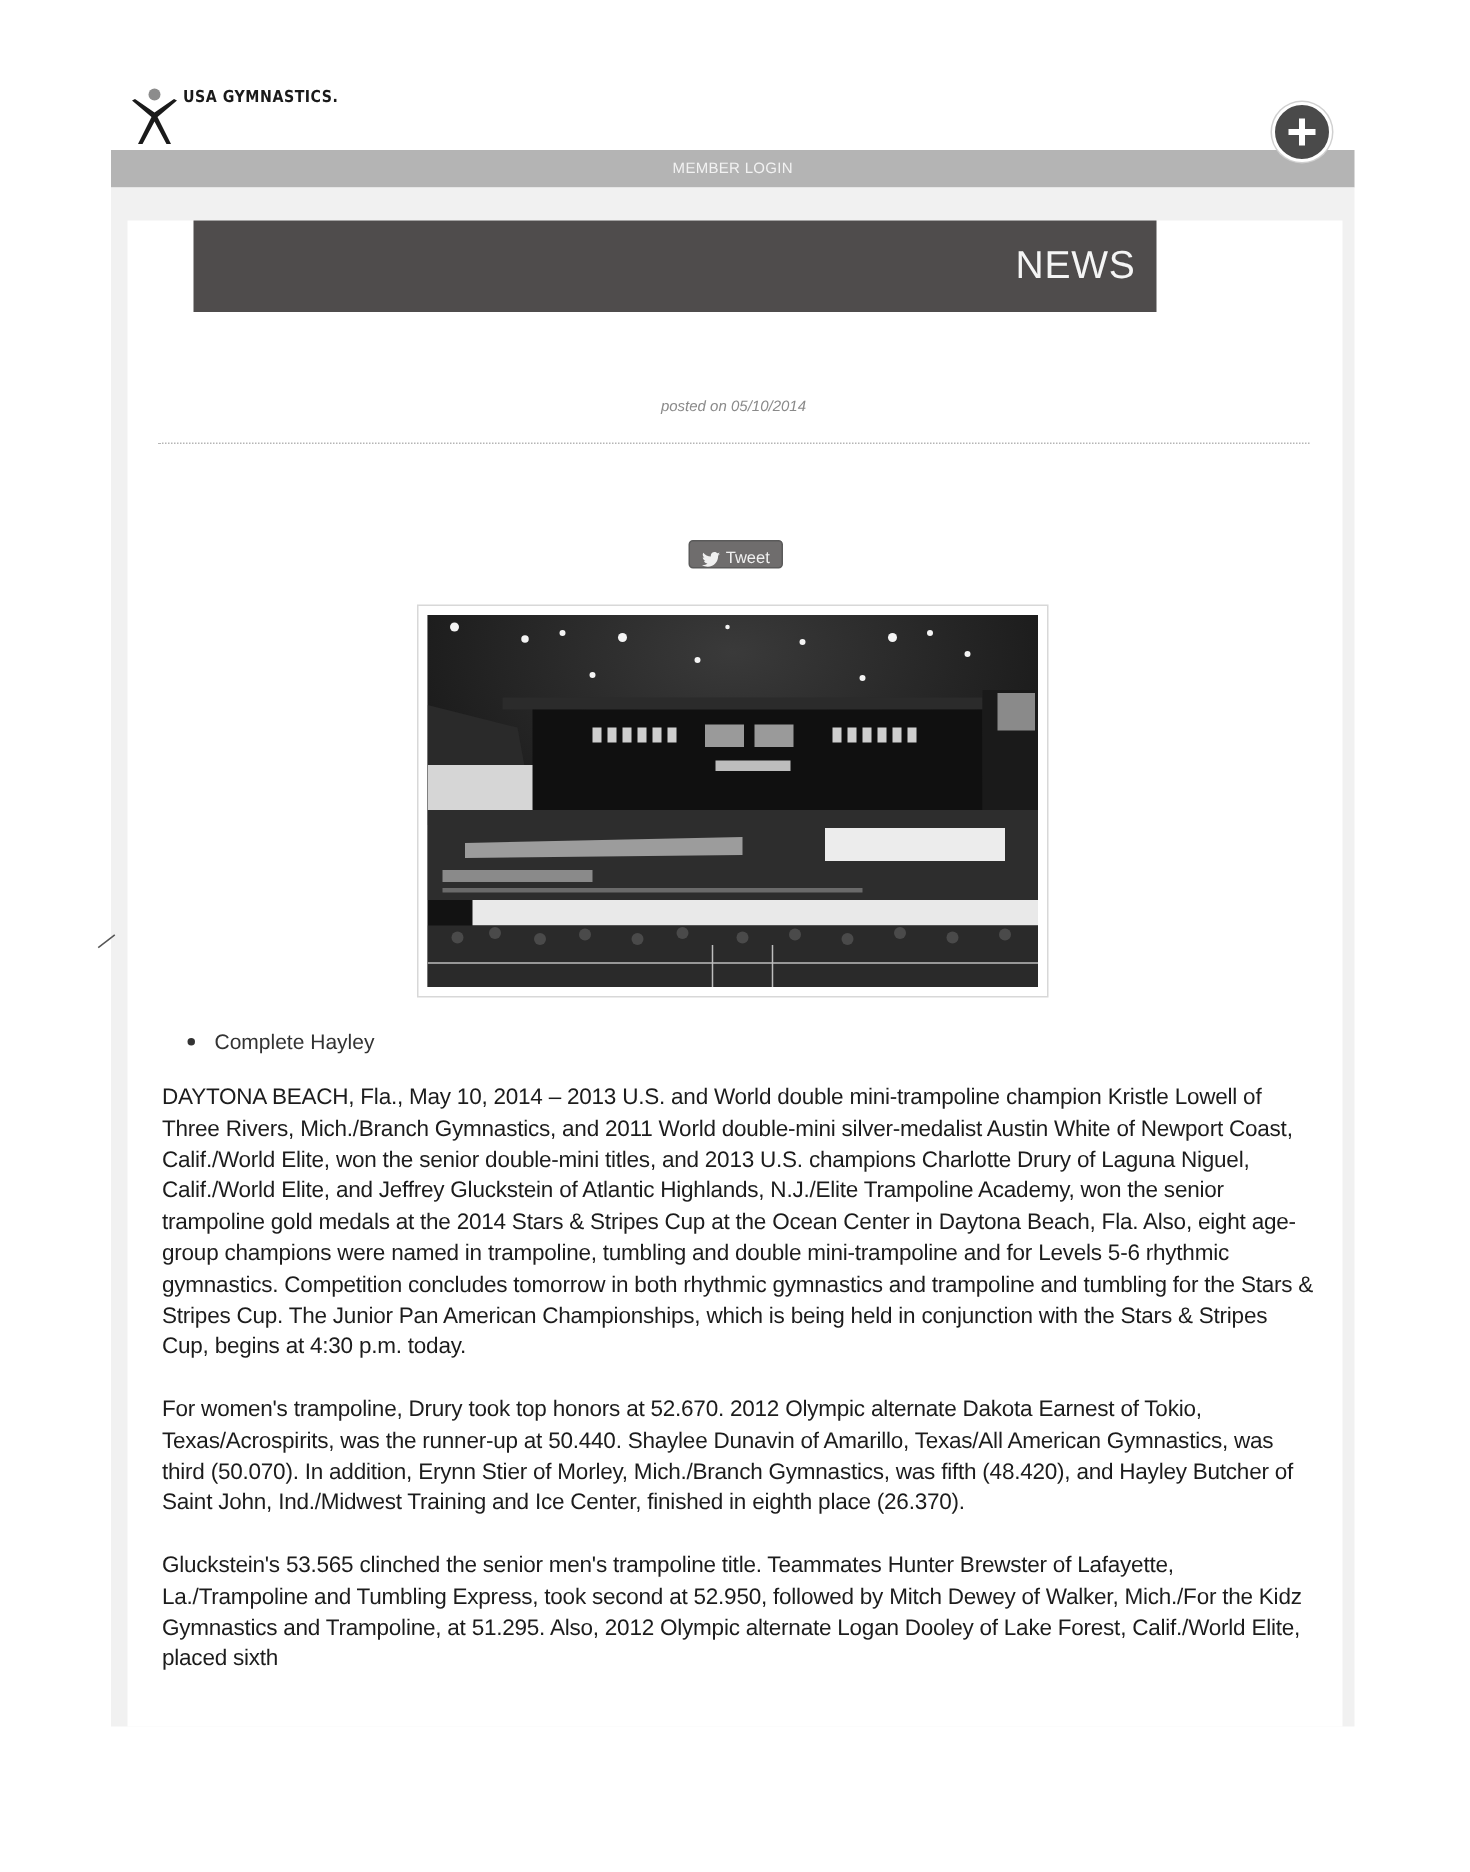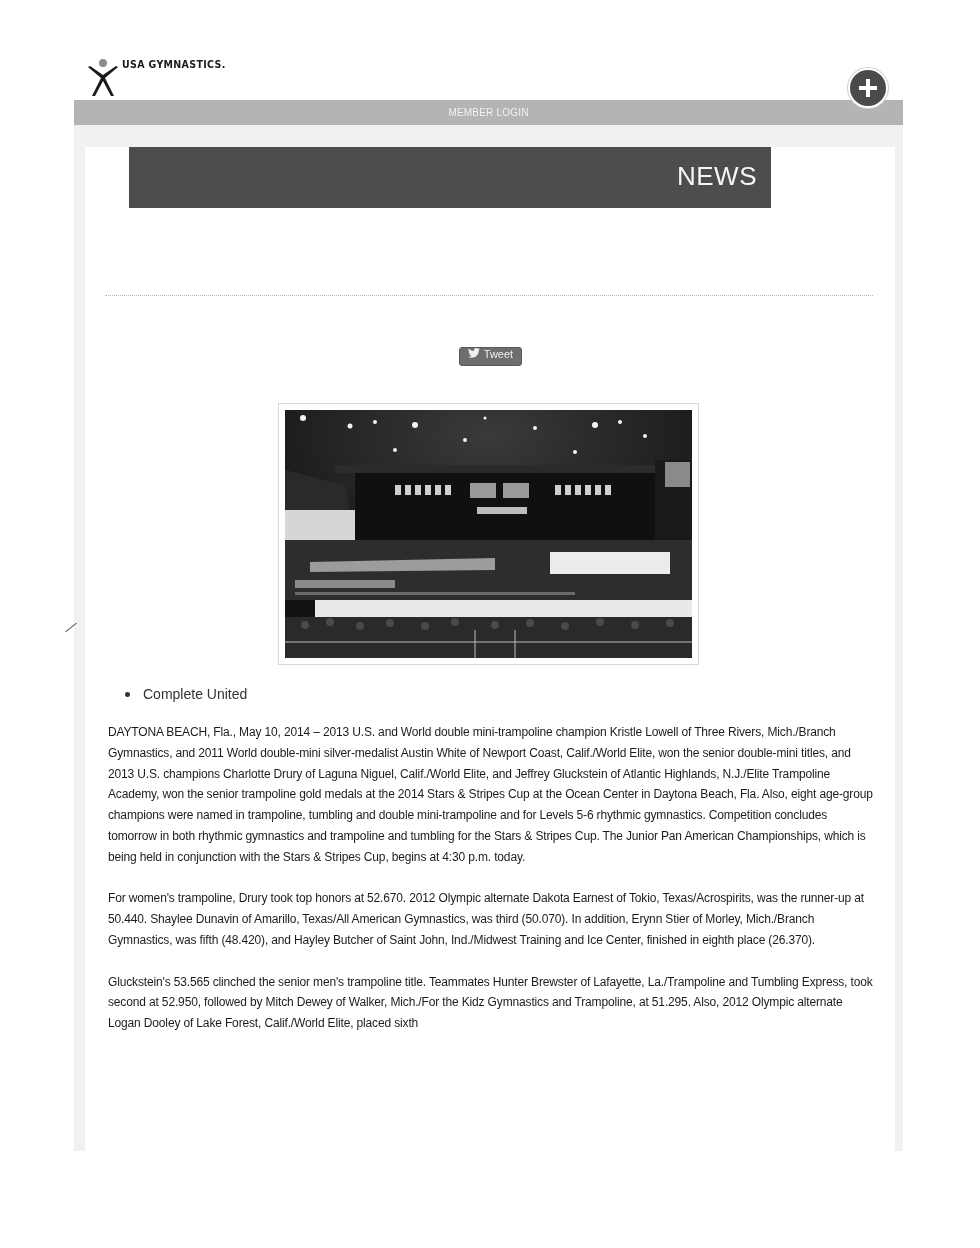--- a/index.html
+++ b/index.html
@@ -19,34 +19,34 @@
     .frame { position: absolute; left: 74px; top: 125px; width: 829px; height: 1026px; background: #f1f1f1; }
     .content { position: absolute; left: 85px; top: 147px; width: 810px; height: 1004px; background: #ffffff; }
 
     .news-banner { position: absolute; left: 0; top: 0; width: 642px; height: 61px; background: #4f4c4c; margin-left: 44px; }
     .news-banner span { position: absolute; right: 14px; top: 14px; color: #f5f5f5; font-size: 26px; font-weight: normal; letter-spacing: 0.5px; }
 
     .title { position: absolute; left: 0; width: 808px; top: 83px; text-align: center; font-size: 25px; font-weight: bold; color: #1b1b1b; letter-spacing: -0.3px; }
     .posted { position: absolute; left: 0; width: 808px; top: 119px; text-align: center; font-size: 10px; font-style: italic; color: #8a8a8a; }
     .divider { position: absolute; left: 20px; width: 768px; top: 148px; border-top: 1px dotted #b5b5b5; }
 
-    .tweet-btn { position: absolute; left: 374px; top: 200px; width: 63px; height: 19px; background: #6f6d6d; border-radius: 3px; border: 1px solid #5a5a5a; display: flex; align-items: flex-start; justify-content: center; gap: 4px; cursor: pointer; }
+    .tweet-btn { position: absolute; left: 374px; top: 213px; width: 63px; height: 19px; background: #6f6d6d; border-radius: 3px; border: 1px solid #5a5a5a; display: flex; align-items: flex-end; justify-content: center; gap: 4px; cursor: pointer; }
     .tweet-btn span { color: #f0f0f0; font-size: 11px; }
     .tweet-btn svg { width: 12px; height: 10px; }
 
     .photo-frame { position: absolute; left: 193px; top: 256px; width: 421px; height: 262px; border: 1px solid #d8d8d8; background: #ffffff; padding: 6px; }
     .photo { width: 100%; height: 100%; position: relative; overflow: hidden; background: #1e1e1e; }
 
     .bullet-list { position: absolute; left: 40px; top: 539px; list-style: none; }
     .bullet-list li { font-size: 14px; color: #333; display: flex; align-items: center; }
     .bullet-list li::before { content: ""; width: 5px; height: 5px; background: #333; border-radius: 50%; margin-right: 13px; display: inline-block; }
     .bullet-list a { color: #333; text-decoration: none; cursor: pointer; }
 
     .body-text { position: absolute; left: 23px; top: 575px; width: 770px; }
-    .body-text p { font-size: 12px; line-height: 20.8px; color: #1c1c1c; margin-bottom: 20.8px; letter-spacing: -0.15px; }
+    .body-text p { font-size: 15px; line-height: 20.8px; color: #1c1c1c; margin-bottom: 20.8px; letter-spacing: -0.15px; }
 
     .scan-mark { position: absolute; background: #555; height: 1px; }
   </style>
 </head>
 <body>
 
 <div class="logo">
   <div class="logo-mark">
     <svg width="34" height="40" viewBox="0 0 34 40">
       <circle cx="17" cy="5" r="4" fill="#8c8c8c"></circle>
@@ -67,20 +67,21 @@
   <a>MEMBER LOGIN</a>
 </div>
 
 <div class="frame"></div>
 
 <div class="content">
   <div class="news-banner">
     <span>NEWS</span>
   </div>
 
+  <div class="posted">posted on 05/10/2014</div>
   <div class="divider"></div>
 
   <div class="tweet-btn">
     <svg viewBox="0 0 24 20">
       <path d="M24 2.4c-.9.4-1.8.7-2.8.8 1-.6 1.8-1.6 2.2-2.7-1 .6-2 1-3.1 1.2C19.4.7 18.1 0 16.6 0c-2.7 0-4.9 2.2-4.9 4.9 0 .4 0 .8.1 1.1C7.7 5.8 4.1 3.9 1.7.9c-.4.7-.7 1.6-.7 2.5 0 1.7.9 3.2 2.2 4.1-.8 0-1.6-.2-2.2-.6v.1c0 2.4 1.7 4.4 3.9 4.8-.4.1-.8.2-1.3.2-.3 0-.6 0-.9-.1.6 2 2.4 3.4 4.6 3.4-1.7 1.3-3.8 2.1-6.1 2.1-.4 0-.8 0-1.2-.1 2.2 1.4 4.8 2.2 7.5 2.2 9.1 0 14-7.5 14-14v-.6c1-.7 1.8-1.6 2.5-2.5z" fill="#f0f0f0"></path>
     </svg>
     <span>Tweet</span>
   </div>
 
   <div class="photo-frame">
@@ -164,21 +165,21 @@
           <line x1="0" y1="232" x2="407" y2="232"></line>
           <line x1="190" y1="220" x2="190" y2="248"></line>
           <line x1="230" y1="220" x2="230" y2="248"></line>
         </g>
       </svg>
     </div>
   </div>
 
   <ul class="bullet-list">
     <li>
-      <a>Complete United</a>
+      <a>Complete Hayley</a>
     </li>
   </ul>
 
   <div class="body-text">
     <p>DAYTONA BEACH, Fla., May 10, 2014 – 2013 U.S. and World double mini-trampoline champion Kristle Lowell of Three Rivers, Mich./Branch Gymnastics, and 2011 World double-mini silver-medalist Austin White of Newport Coast, Calif./World Elite, won the senior double-mini titles, and 2013 U.S. champions Charlotte Drury of Laguna Niguel, Calif./World Elite, and Jeffrey Gluckstein of Atlantic Highlands, N.J./Elite Trampoline Academy, won the senior trampoline gold medals at the 2014 Stars &amp; Stripes Cup at the Ocean Center in Daytona Beach, Fla.  Also, eight age-group champions were named in trampoline, tumbling and double mini-trampoline and for Levels 5-6 rhythmic gymnastics.  Competition concludes tomorrow in both rhythmic gymnastics and trampoline and tumbling for the Stars &amp; Stripes Cup.  The Junior Pan American Championships, which is being held in conjunction with the Stars &amp; Stripes Cup, begins at 4:30 p.m. today.</p>
     <p>For women's trampoline, Drury took top honors at 52.670.  2012 Olympic alternate Dakota Earnest of Tokio, Texas/Acrospirits, was the runner-up at 50.440.  Shaylee Dunavin of Amarillo, Texas/All American Gymnastics, was third (50.070).  In addition, Erynn Stier of Morley, Mich./Branch Gymnastics, was fifth (48.420), and Hayley Butcher of Saint John, Ind./Midwest Training and Ice Center, finished in eighth place (26.370).</p>
     <p>Gluckstein's 53.565 clinched the senior men's trampoline title.  Teammates Hunter Brewster of Lafayette, La./Trampoline and Tumbling Express, took second at 52.950, followed by Mitch Dewey of Walker, Mich./For the Kidz Gymnastics and Trampoline, at 51.295.  Also, 2012 Olympic alternate Logan Dooley of Lake Forest, Calif./World Elite, placed sixth</p>
   </div>
 </div>
 

